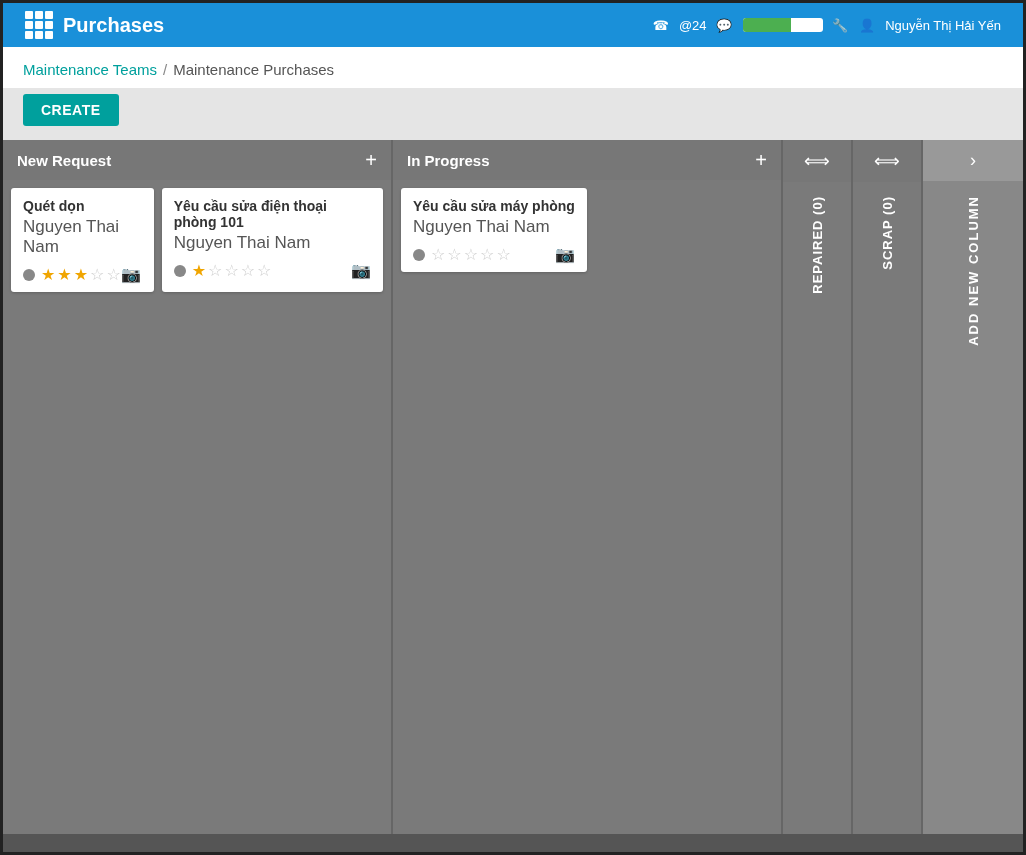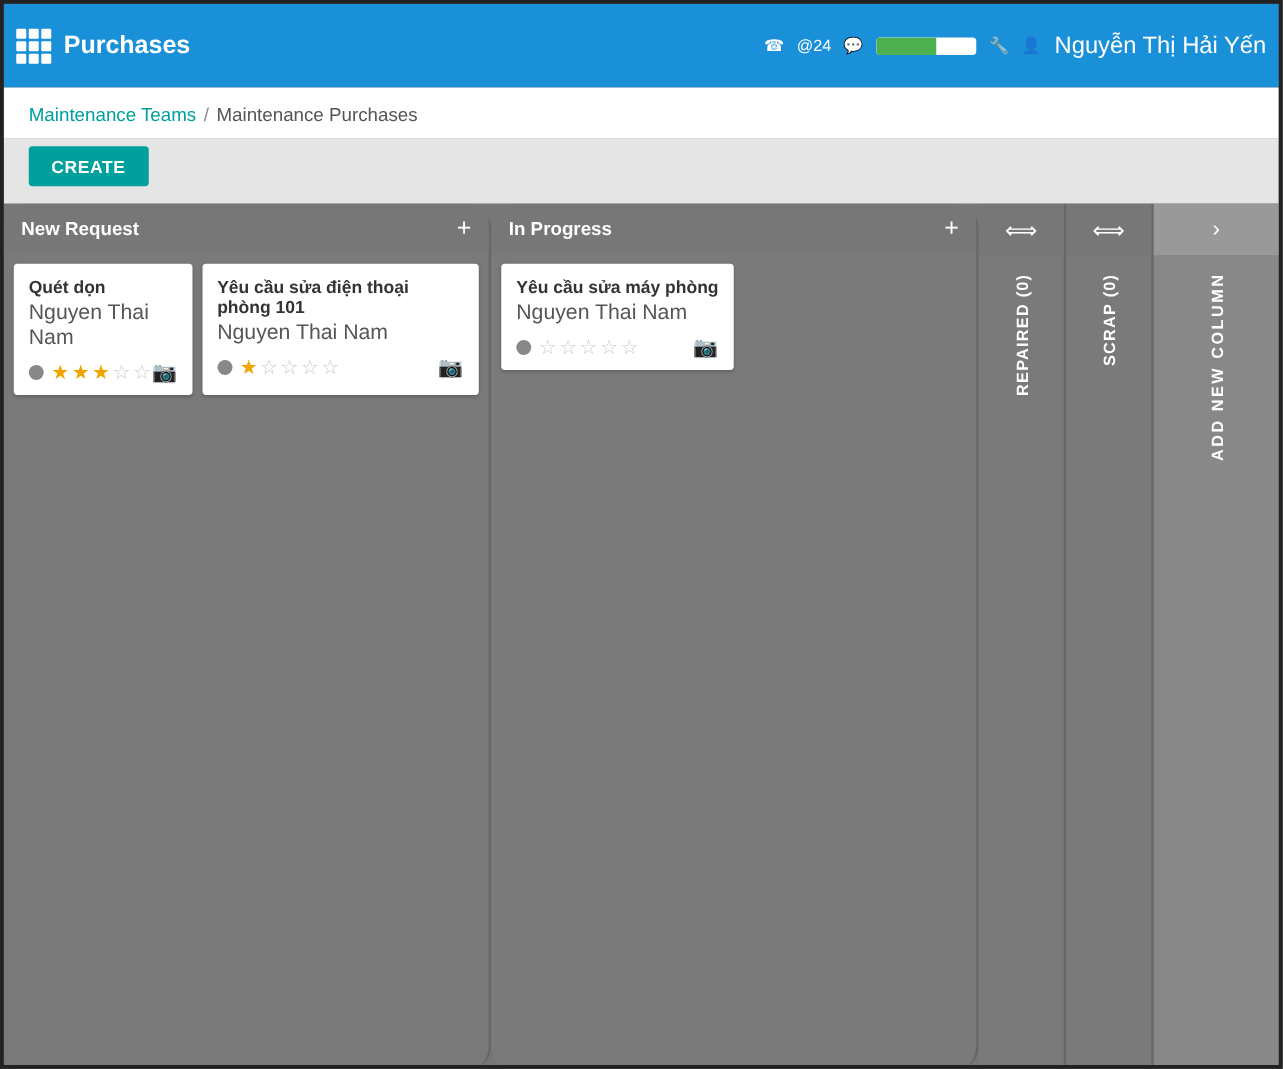--- a/index.html
+++ b/index.html
@@ -1,24 +1,24 @@
 <!DOCTYPE html>
 <html><head>
   <meta charset="utf-8">
   <style>
     * { box-sizing: border-box; margin: 0; padding: 0; }
     body { font-family: 'Segoe UI', Arial, sans-serif; background: #555; width: 1026px; height: 855px; overflow: hidden; border: 3px solid #222; }
 
     
     .topnav {
       background: #1a90d9;
-      height: 67px;
+      height: 44px;
       display: flex;
       align-items: center;
-      padding: 0 10px;
+      padding: 0 22px;
       gap: 10px;
     }
     .topnav-grid-icon {
       width: 28px; height: 28px;
       display: grid; grid-template-columns: repeat(3,8px); grid-template-rows: repeat(3,8px);
       gap: 2px; cursor: pointer;
     }
     .topnav-grid-icon span { background: white; border-radius: 1px; }
     .topnav-brand {
       color: white; font-size: 20px; font-weight: 700; margin-right: 10px;
@@ -30,21 +30,21 @@
       color: white; font-size: 14px; padding: 6px 10px; cursor: pointer; border-radius: 3px;
     }
     .topnav-right {
       display: flex; align-items: center; gap: 10px; margin-left: auto;
     }
     .topnav-right-item { color: white; font-size: 13px; display: flex; align-items: center; gap: 4px; cursor: pointer; }
     .topnav-progress-bar {
       width: 80px; height: 14px; background: white; border-radius: 3px; overflow: hidden;
     }
     .topnav-progress-fill { height: 100%; background: #4caf50; width: 60%; }
-    .topnav-user { color: white; font-size: 19px; cursor: pointer; }
+    .topnav-user { color: white; font-size: 13px; cursor: pointer; }
 
     
     .breadcrumb-area {
       background: white; padding: 14px 20px 10px 20px;
     }
     .breadcrumb {
       display: flex; align-items: center; gap: 6px; font-size: 15px;
     }
     .breadcrumb-link { color: #00a09d; cursor: pointer; }
     .breadcrumb-sep { color: #888; }
@@ -64,21 +64,20 @@
       display: flex; flex-direction: row; height: calc(855px - 52px - 54px - 52px - 3px);
       background: #777; padding: 0; overflow: hidden;
     }
 
     
     .kanban-col {
       min-width: 390px; max-width: 390px;
       background: #7a7a7a;
       display: flex; flex-direction: column;
       border-right: 2px solid #666;
-      border-radius: 20px;
     }
     .kanban-col-header {
       background: #777; padding: 10px 14px;
       display: flex; justify-content: space-between; align-items: center;
       color: white; font-size: 15px; font-weight: 600;
     }
     .col-add-btn {
       background: none; border: none; color: white; font-size: 20px; cursor: pointer; line-height: 1;
     }
     .kanban-cards { padding: 8px; display: flex; flex-direction: row; gap: 8px; }

